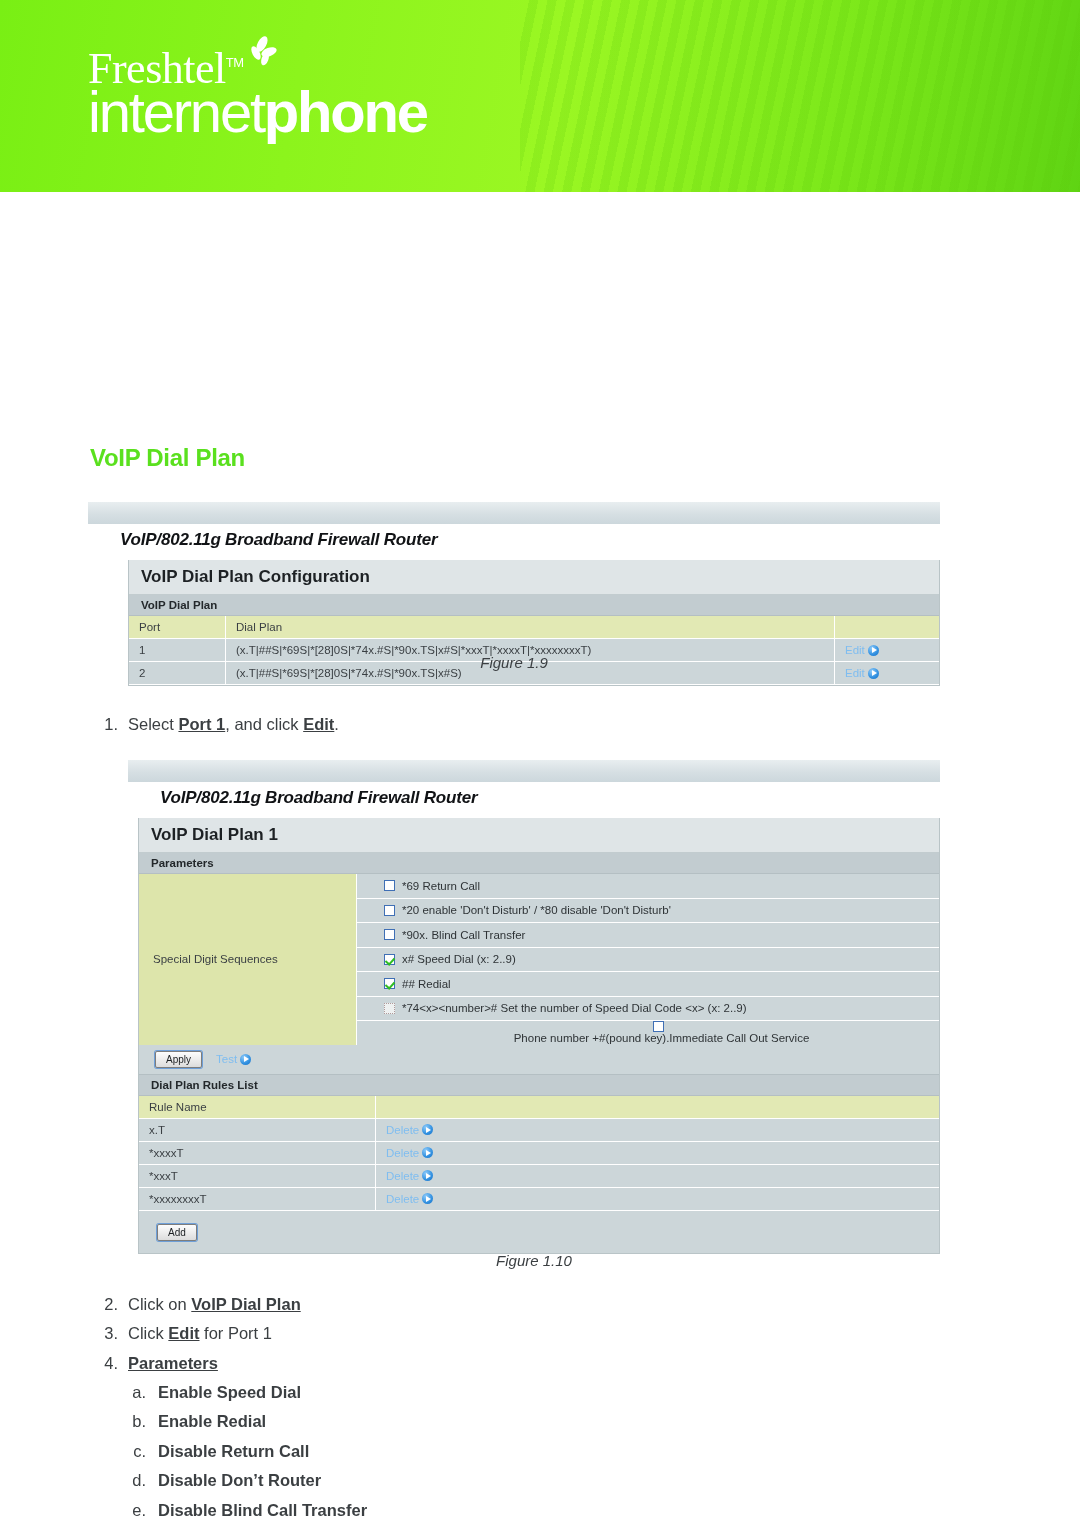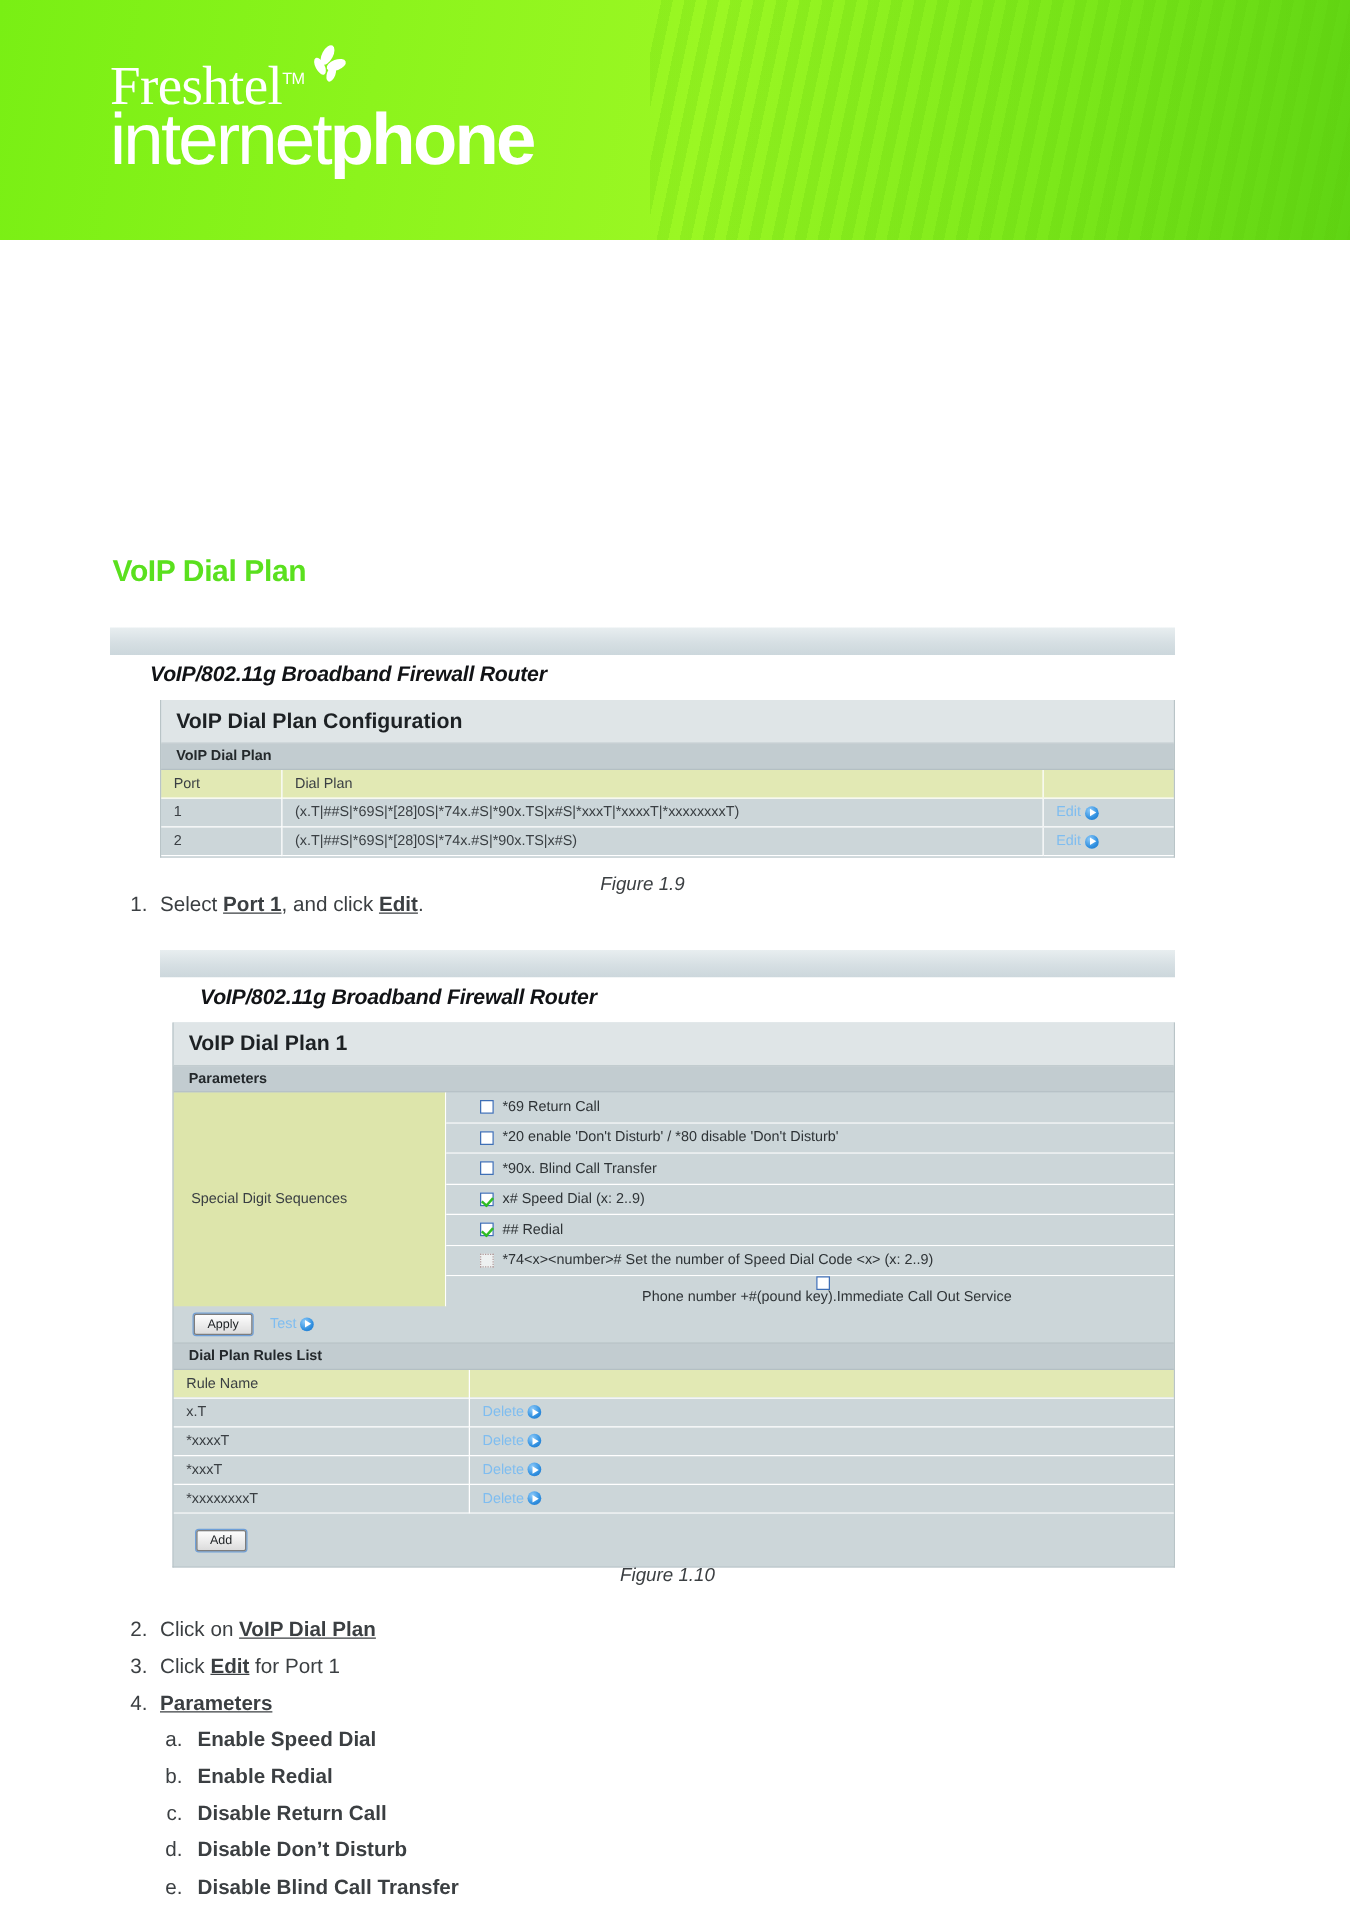--- a/index.html
+++ b/index.html
@@ -350,21 +350,21 @@
                   <span>Edit</span>
                   <span class="arrow-icon"></span>
                 </a>
             </td>
           </tr>
         </tbody>
       </table>
     </div>
   </div>
 
-  <div class="fig-caption" style="left:88px; top:507px; width:852px;text-align:center;">Figure 1.9</div>
+  <div class="fig-caption" style="left:88px; top:462px; width:852px;text-align:center;">Figure 1.9</div>
 
   <ol class="steps" style="left:90px; top:518px; width:700px;">
     <li><span class="num">1.</span><span>Select <b>Port 1</b>, and click <b>Edit</b>.</span></li>
   </ol>
 
   <div class="figure" style="left:128px; top:568px; width:812px;">
     <div class="fig-titlebar"></div>
     <div class="fig-title">VoIP/802.11g Broadband Firewall Router</div>
     <div class="panel" style="margin-left:10px; width:800px;">
       <div class="panel-head">VoIP Dial Plan 1</div>
@@ -469,21 +469,21 @@
 
   <div class="fig-caption" style="left:128px; top:1060px; width:812px;">Figure 1.10</div>
 
   <ol class="steps" style="left:90px; top:1098px; width:760px;">
     <li><span class="num">2.</span><span>Click on <b>VoIP Dial Plan</b></span></li>
     <li><span class="num">3.</span><span>Click <b>Edit</b> for Port 1</span></li>
     <li><span class="num">4.</span><span><b>Parameters</b></span></li>
     <li class="sub"><span class="num">a.</span><span>Enable Speed Dial</span></li>
     <li class="sub"><span class="num">b.</span><span>Enable Redial</span></li>
     <li class="sub"><span class="num">c.</span><span>Disable Return Call</span></li>
-    <li class="sub"><span class="num">d.</span><span>Disable Don’t Disturb</span></li>
+    <li class="sub"><span class="num">d.</span><span>Disable Don’t Router</span></li>
     <li class="sub"><span class="num">e.</span><span>Disable Blind Call Transfer</span></li>
     <li class="sub">
         <span class="num">f.</span>
       </li>
 
   </ol>
 
 </div>
 
 </body></html>

